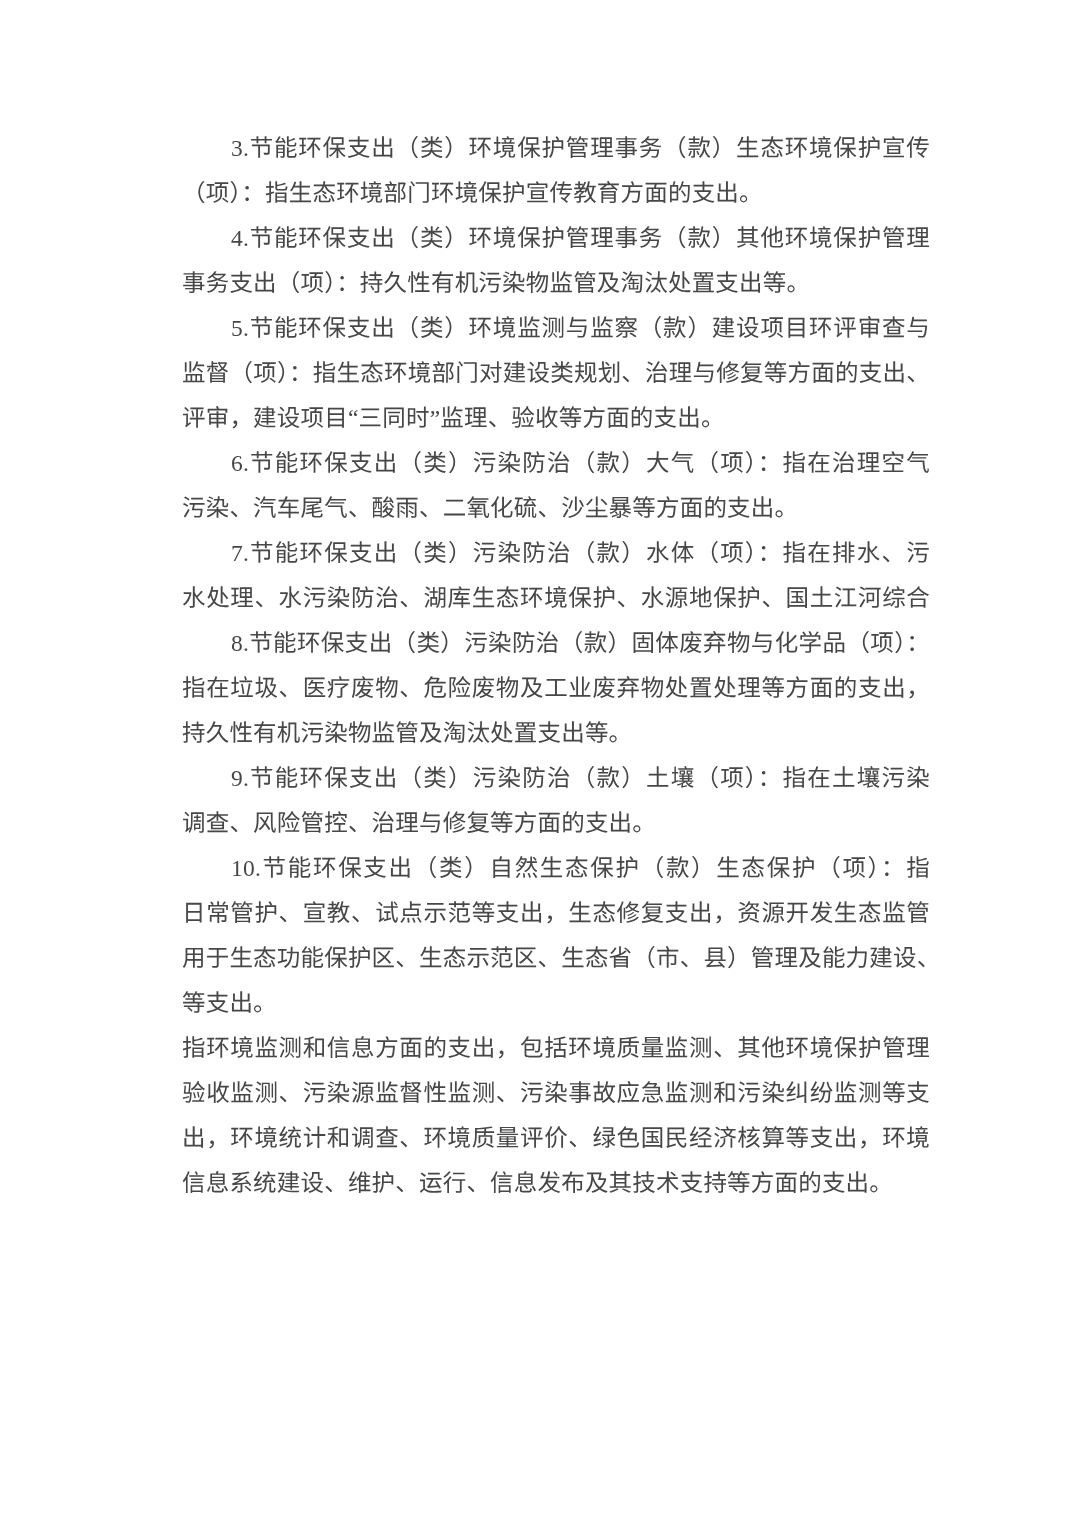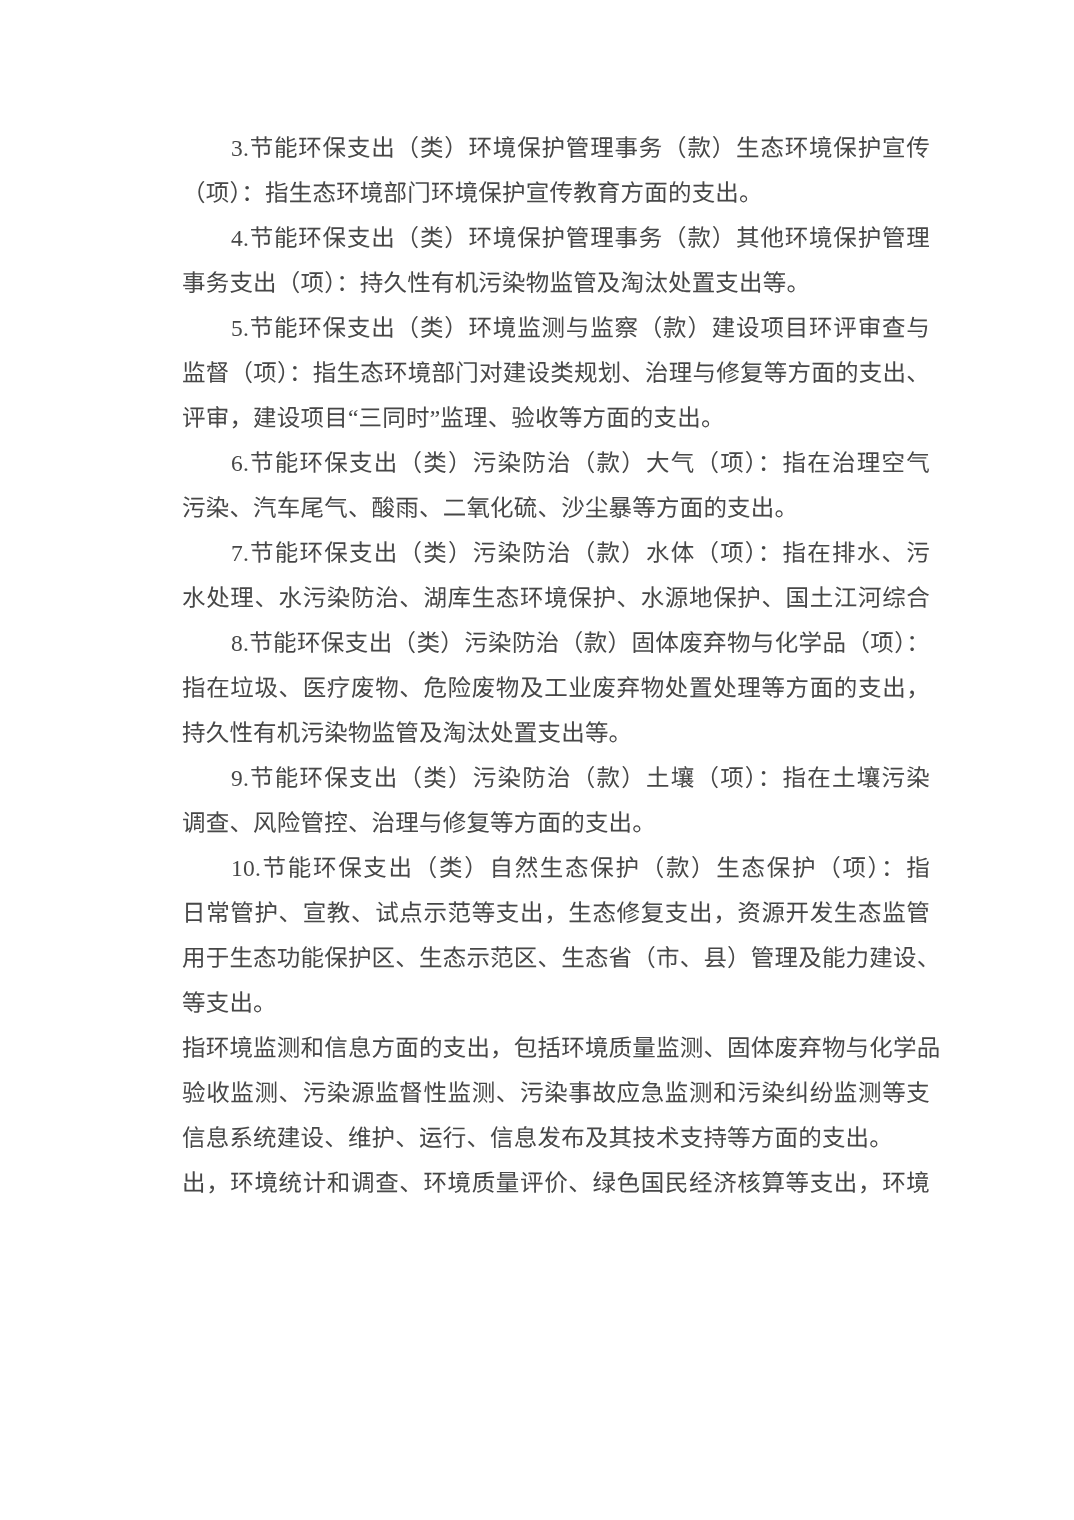--- a/index.html
+++ b/index.html
@@ -83,19 +83,19 @@
         <div class="line first">9.节能环保支出（类）污染防治（款）土壤（项）：指在土壤污染</div>
         <div class="line para-end">调查、风险管控、治理与修复等方面的支出。</div>
       </div>
       <div class="paragraph">
         <div class="line first">10.节能环保支出（类）自然生态保护（款）生态保护（项）：指</div>
         <div class="line">日常管护、宣教、试点示范等支出，生态修复支出，资源开发生态监管</div>
         <div class="line">用于生态功能保护区、生态示范区、生态省（市、县）管理及能力建设、</div>
         <div class="line para-end">等支出。</div>
       </div>
       <div class="paragraph">
-        <div class="line">指环境监测和信息方面的支出，包括环境质量监测、固体废弃物与化学品</div>
+        <div class="line">指环境监测和信息方面的支出，包括环境质量监测、其他环境保护管理</div>
         <div class="line">验收监测、污染源监督性监测、污染事故应急监测和污染纠纷监测等支</div>
+        <div class="line">出，环境统计和调查、环境质量评价、绿色国民经济核算等支出，环境</div>
         <div class="line para-end">信息系统建设、维护、运行、信息发布及其技术支持等方面的支出。</div>
-        <div class="line">出，环境统计和调查、环境质量评价、绿色国民经济核算等支出，环境</div>
       </div>
     </div>
 </div>
 
 </body></html>

